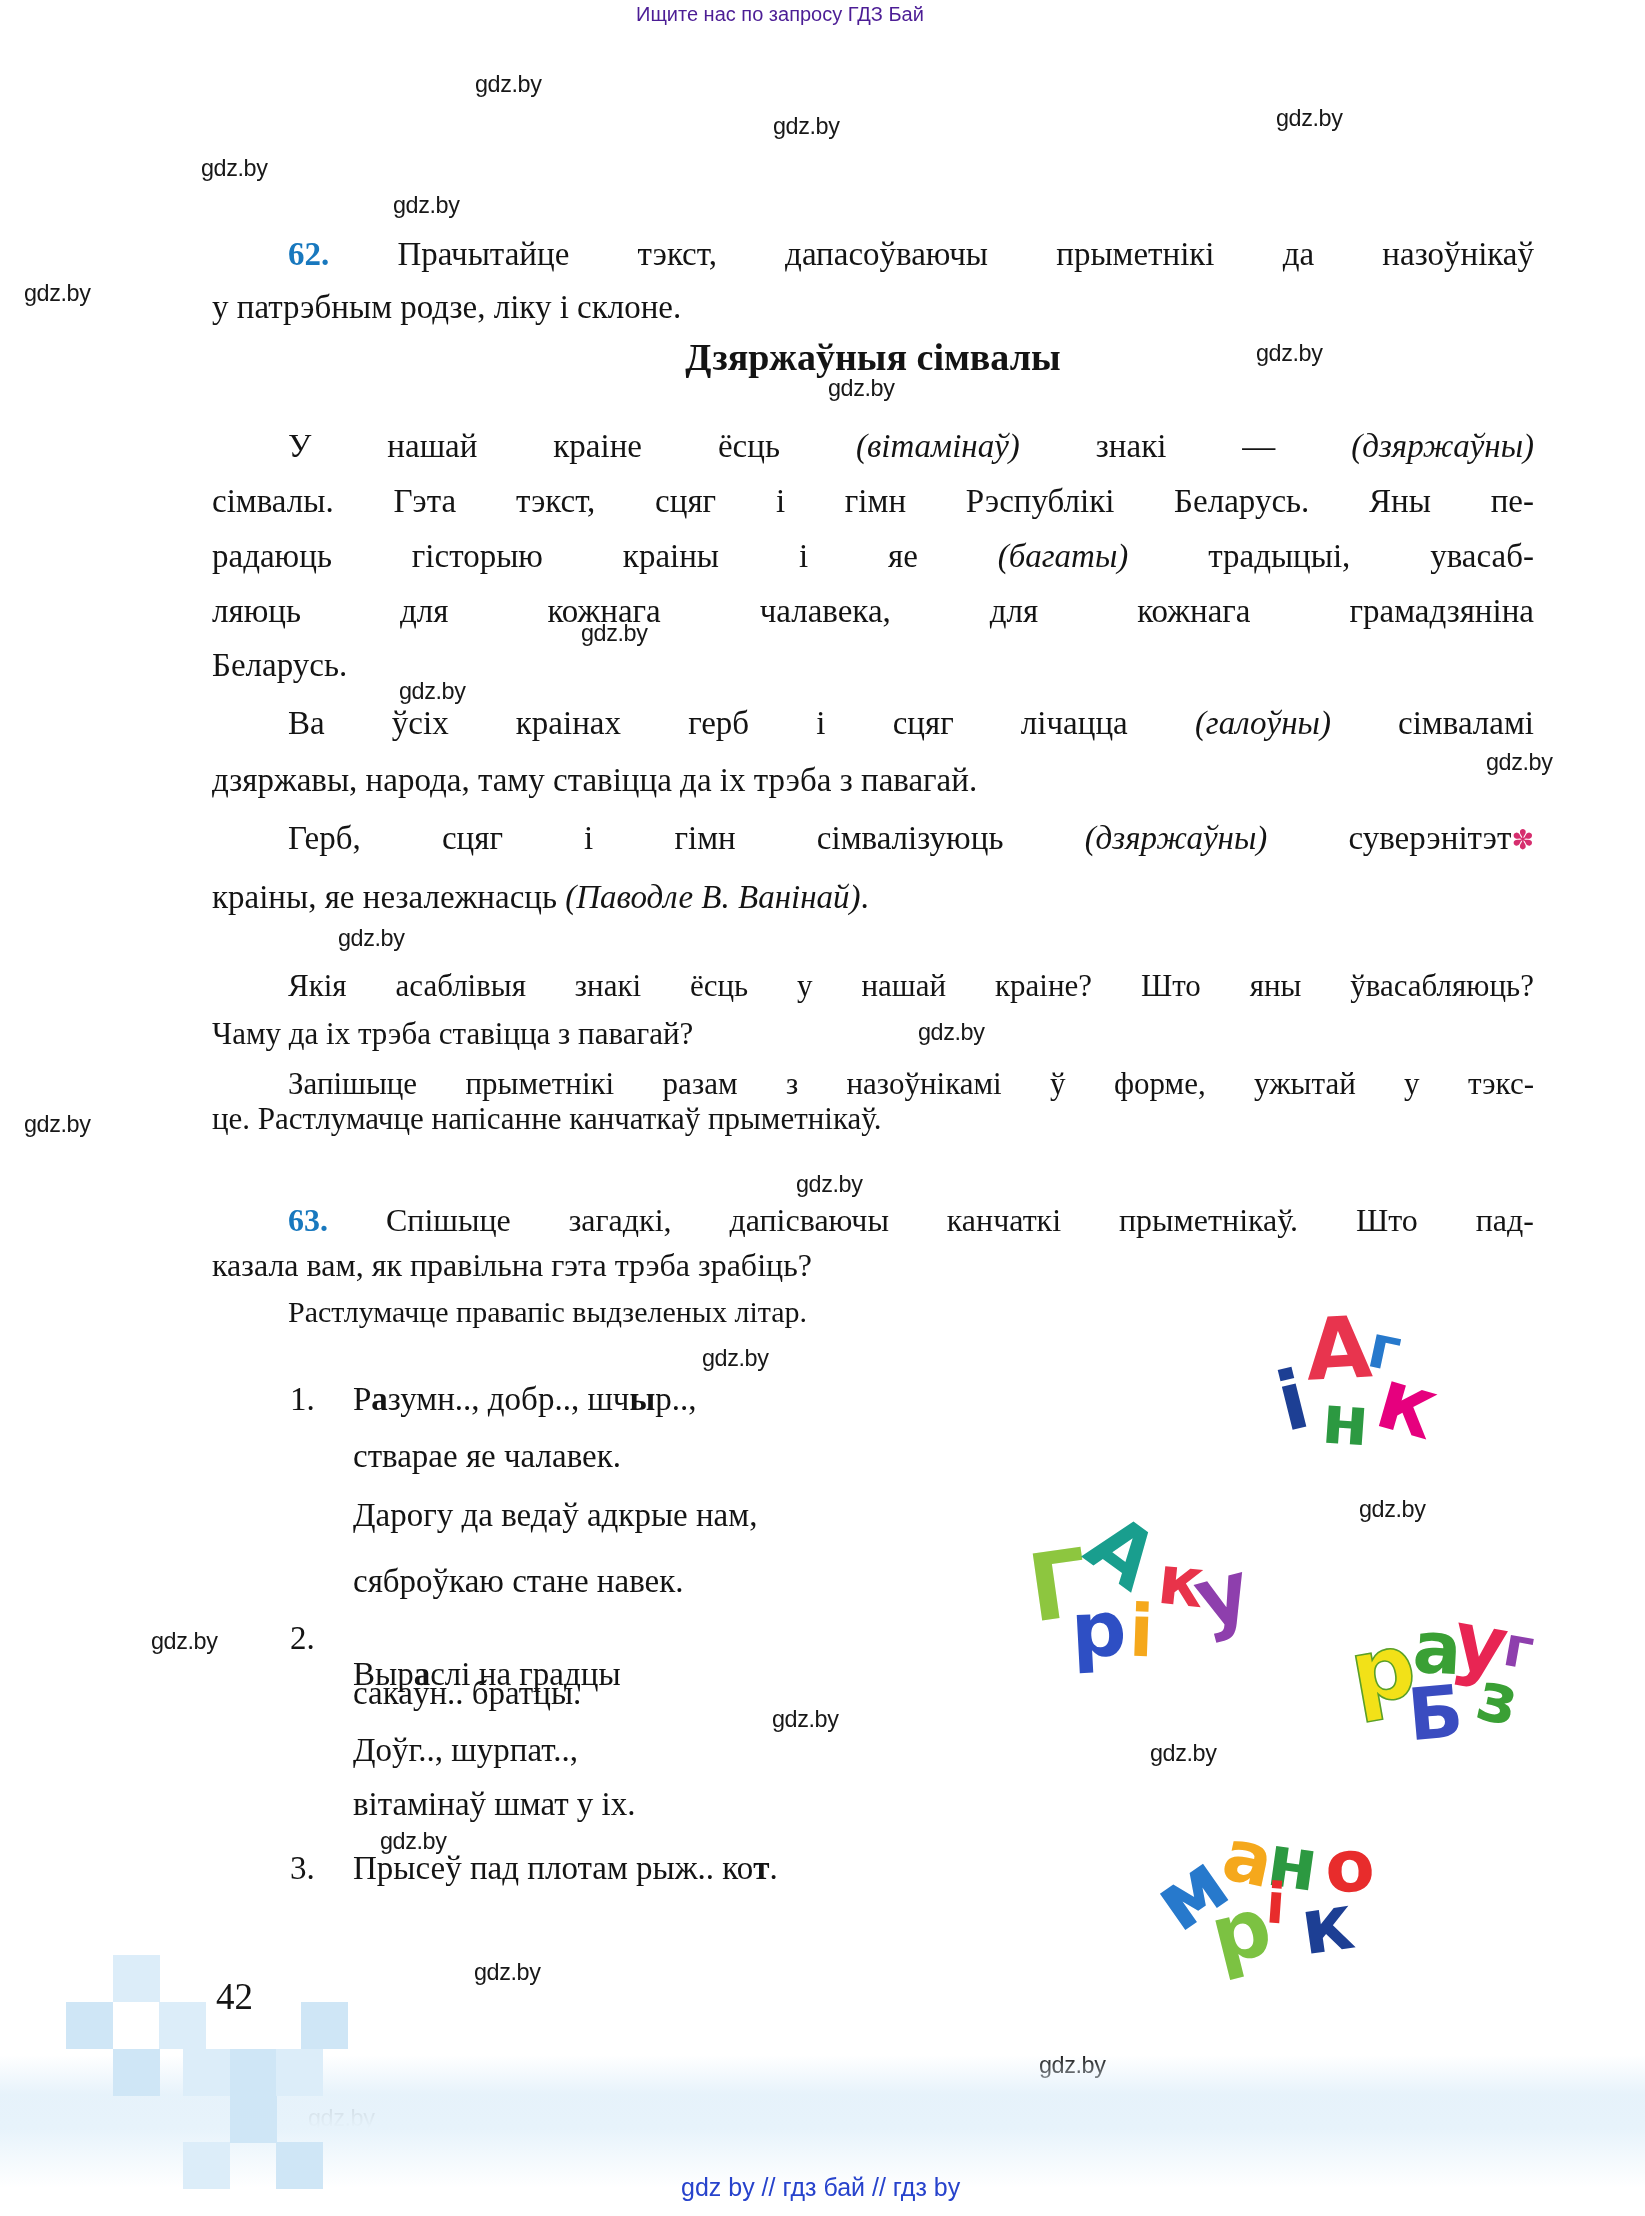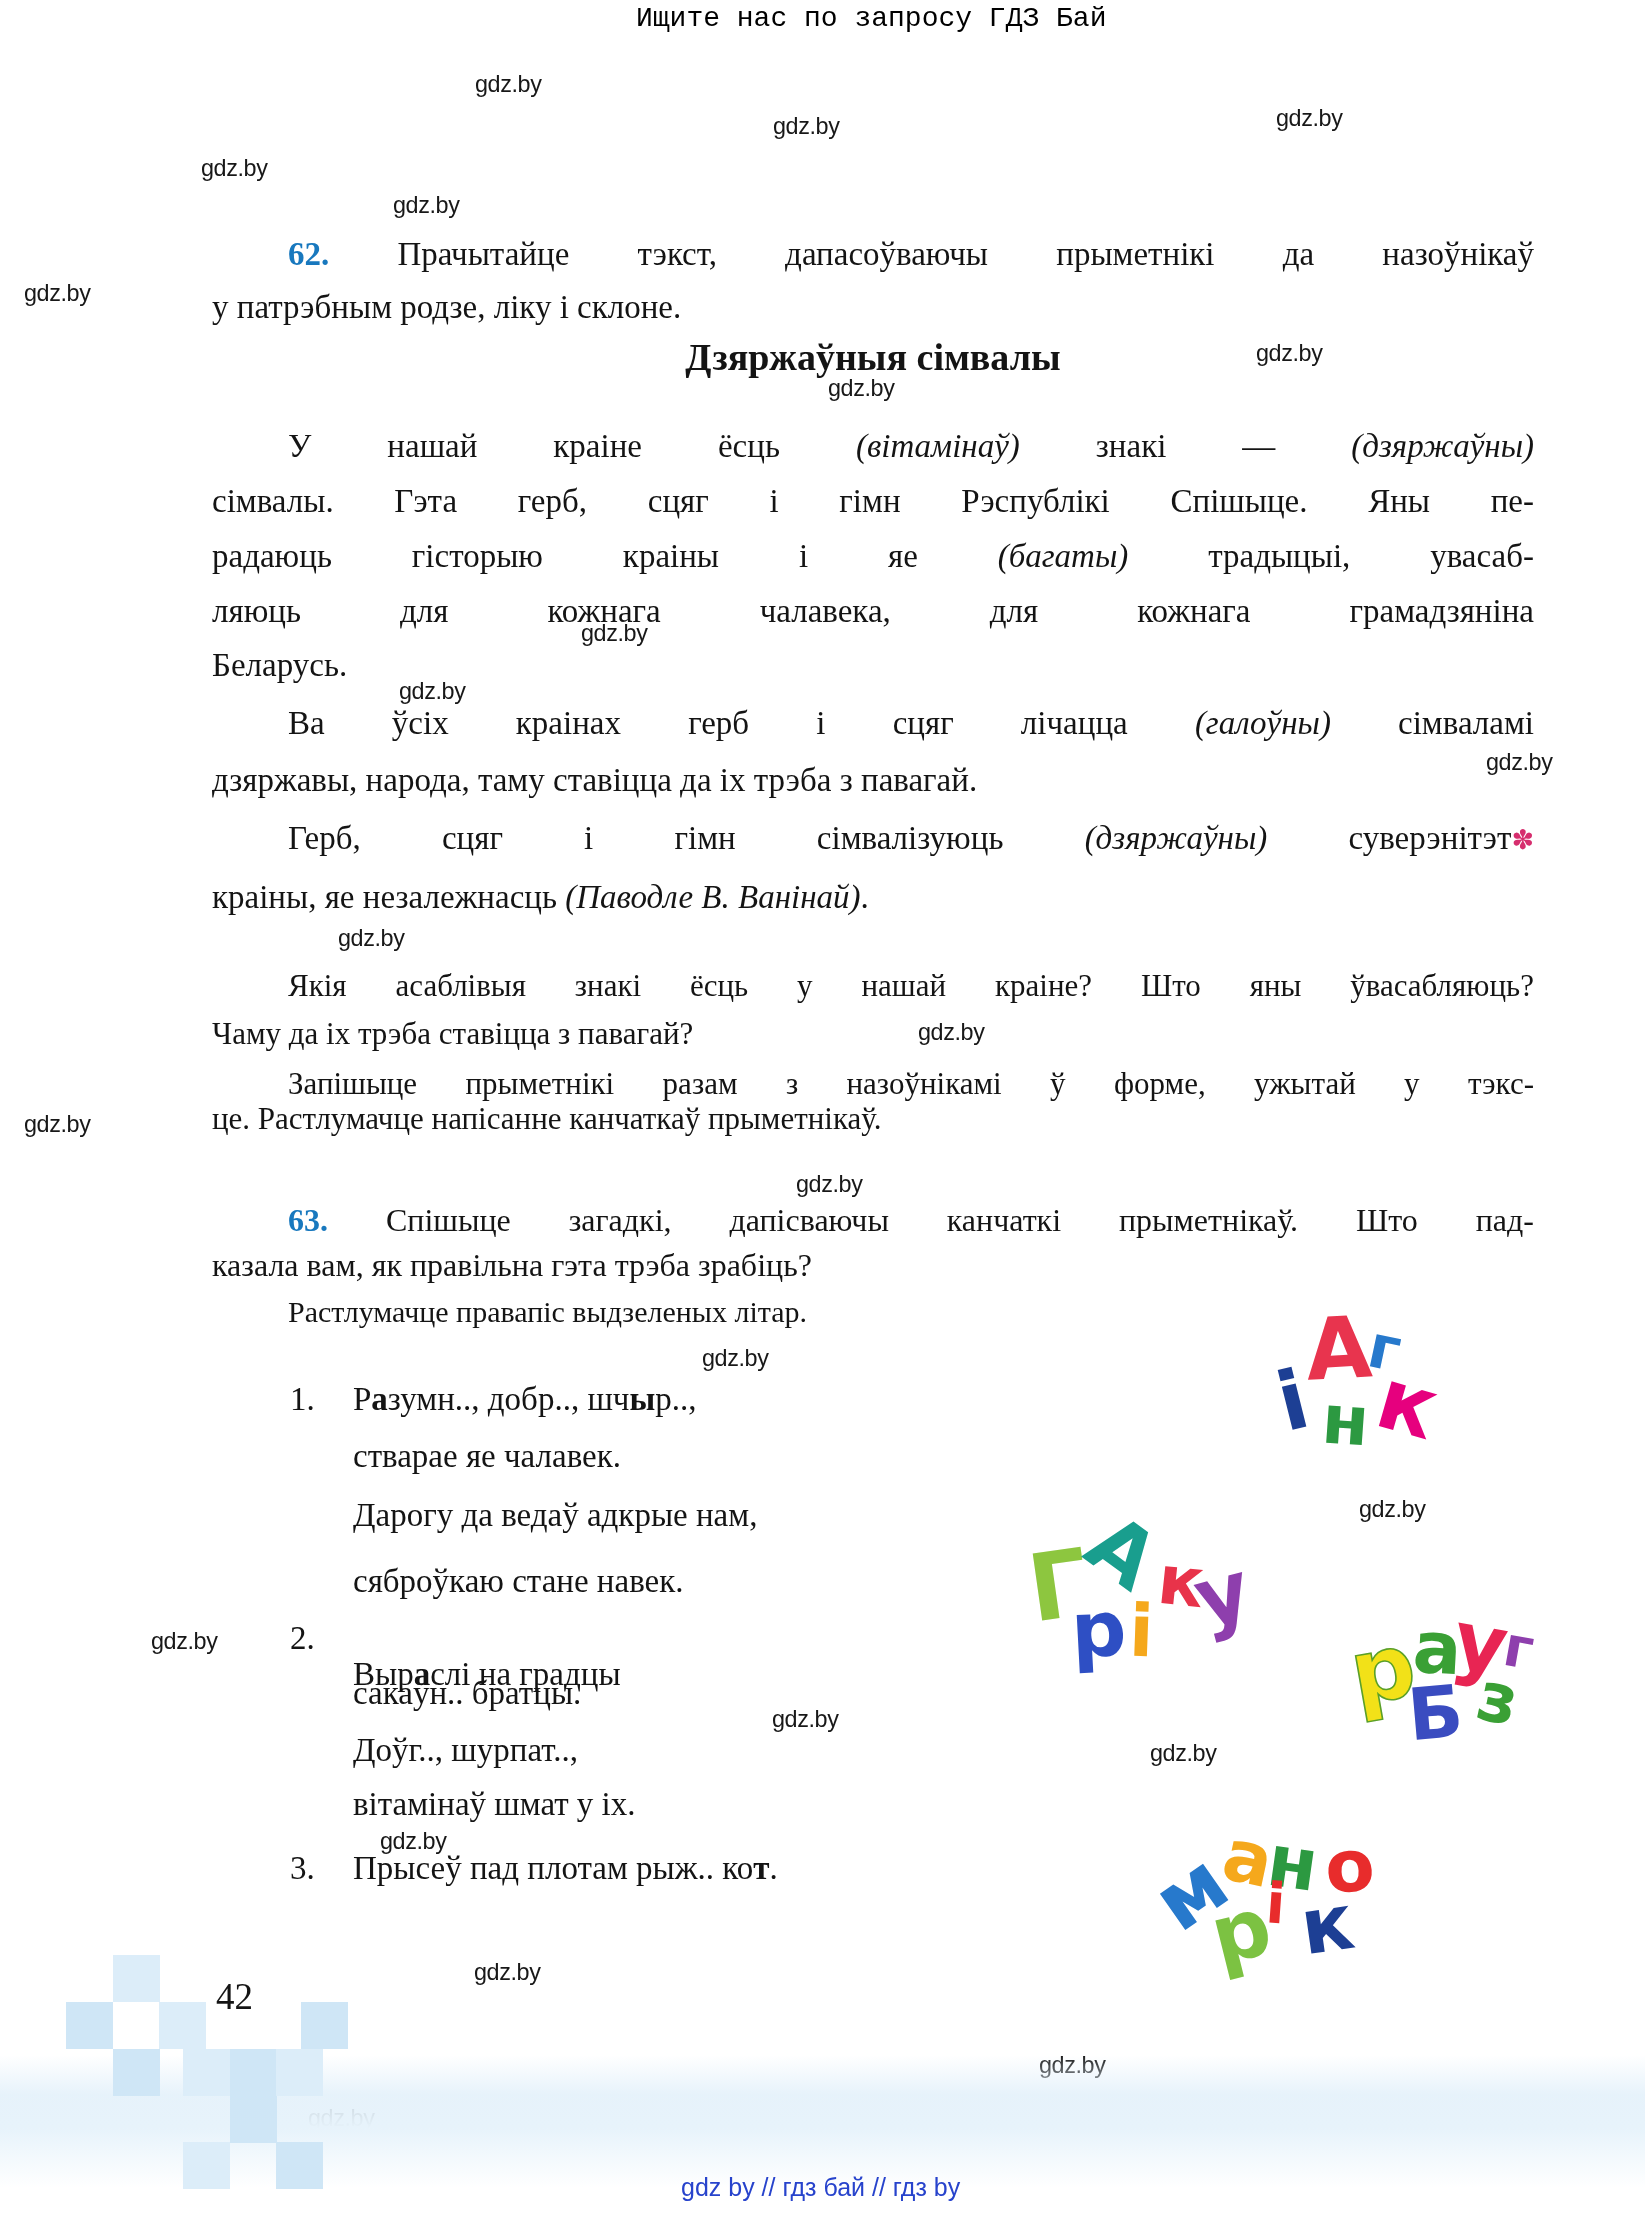--- a/index.html
+++ b/index.html
@@ -1,21 +1,21 @@
 <!DOCTYPE html>
 <html style="font-size:13px"><head>
 <meta charset="utf-8">
 <style>
   html,body{margin:0;padding:0;background:#fff;}
   #page{position:relative;width:1645px;height:2216px;background:#ffffff;overflow:hidden;
         font-family:"Liberation Serif",serif;color:#141414;}
   .wm{position:absolute;font-family:"Liberation Sans",sans-serif;font-size:23.4px;color:#181818;
       letter-spacing:-0.4px;white-space:nowrap;}
-  .promo{position:absolute;left:636px;top:3.2px;font-family:Liberation Mono, monospace;
-         font-size:28px;color:#000000;white-space:nowrap;}
+  .promo{position:absolute;left:636px;top:3.2px;font-family:Liberation Sans, sans-serif;
+         font-size:20px;color:#4c1d95;white-space:nowrap;}
   .line{position:absolute;left:212px;font-size:33px;line-height:53px;white-space:nowrap;}
   .line.indent{left:288px;}
   .line.small{font-size:31px;}
   .just{white-space:normal;text-align-last:justify;width:1322px;}
   .indent.just{width:1246px;}
   .title{position:absolute;left:212px;top:335px;width:1322px;text-align:center;
          font-size:38px;font-weight:bold;}
   .s-i{font-style:italic;}
   .s-b{font-weight:bold;}
   .s-blue{color:#1878be;font-weight:bold;}
@@ -64,21 +64,21 @@
   <div class="wm" style="left:1039px;top:2052px">gdz.by</div>
   <div class="wm" style="left:308px;top:2105px">gdz.by</div>
   <div class="wm" style="left:1462px;top:2136px">gdz.by</div>
 
   <div class="line indent just" style="top:228px"><span class="s-blue">62. </span><span>Прачытайце тэкст, дапасоўваючы прыметнікі да назоўнікаў</span></div>
   <div class="line" style="top:281px"><span>у патрэбным родзе, ліку і склоне.</span></div>
 
   <div class="title">Дзяржаўныя сімвалы</div>
 
   <div class="line indent just" style="top:420px"><span>У нашай краіне ёсць </span><span class="s-i">(вітамінаў)</span><span> знакі — </span><span class="s-i">(дзяржаўны)</span></div>
-  <div class="line just" style="top:475px"><span>сімвалы. Гэта герб, сцяг і гімн Рэспублікі Спішыце. Яны пе-</span></div>
+  <div class="line just" style="top:475px"><span>сімвалы. Гэта тэкст, сцяг і гімн Рэспублікі Беларусь. Яны пе-</span></div>
   <div class="line just" style="top:530px"><span>радаюць гісторыю краіны і яе </span><span class="s-i">(багаты)</span><span> традыцыі, увасаб-</span></div>
   <div class="line just" style="top:585px"><span>ляюць для кожнага чалавека, для кожнага грамадзяніна</span></div>
   <div class="line" style="top:639px"><span>Беларусь.</span></div>
 
   <div class="line indent just" style="top:697px"><span>Ва ўсіх краінах герб і сцяг лічацца </span><span class="s-i">(галоўны)</span><span> сімваламі</span></div>
   <div class="line" style="top:754px"><span>дзяржавы, народа, таму ставіцца да іх трэба з павагай.</span></div>
 
   <div class="line indent just" style="top:812px"><span>Герб, сцяг і гімн сімвалізуюць </span><span class="s-i">(дзяржаўны)</span><span> суверэнітэт</span><span class="s-mag">✽</span></div>
   <div class="line" style="top:871px"><span>краіны, яе незалежнасць </span><span class="s-i">(Паводле В. Ванінай)</span><span>.</span></div>
 

